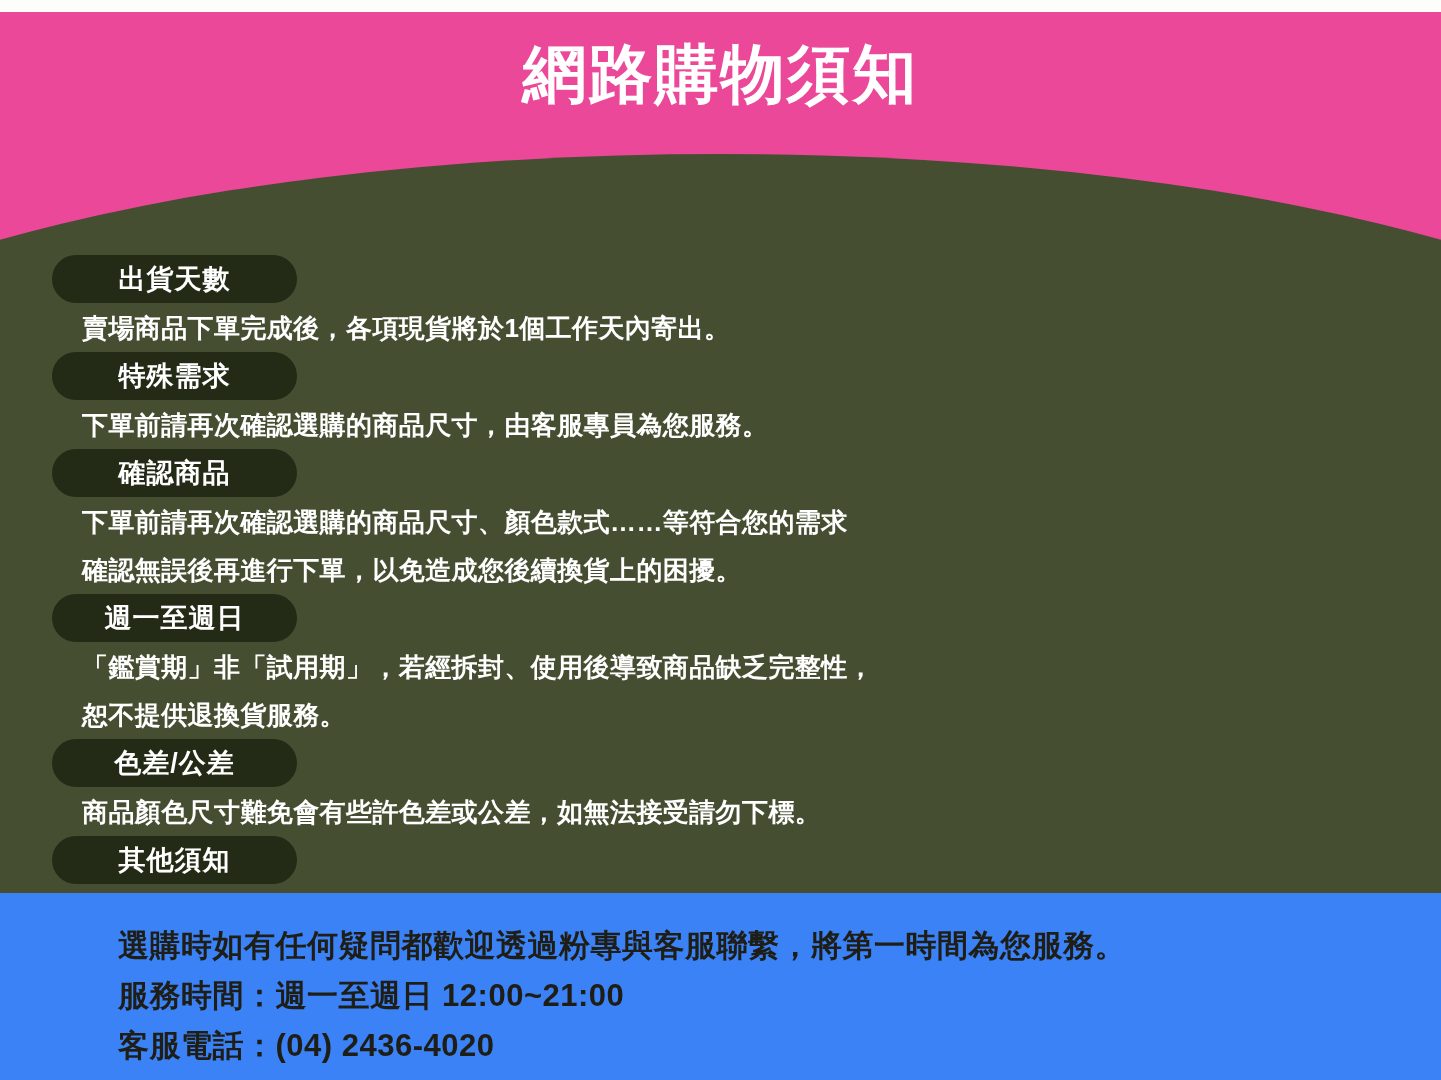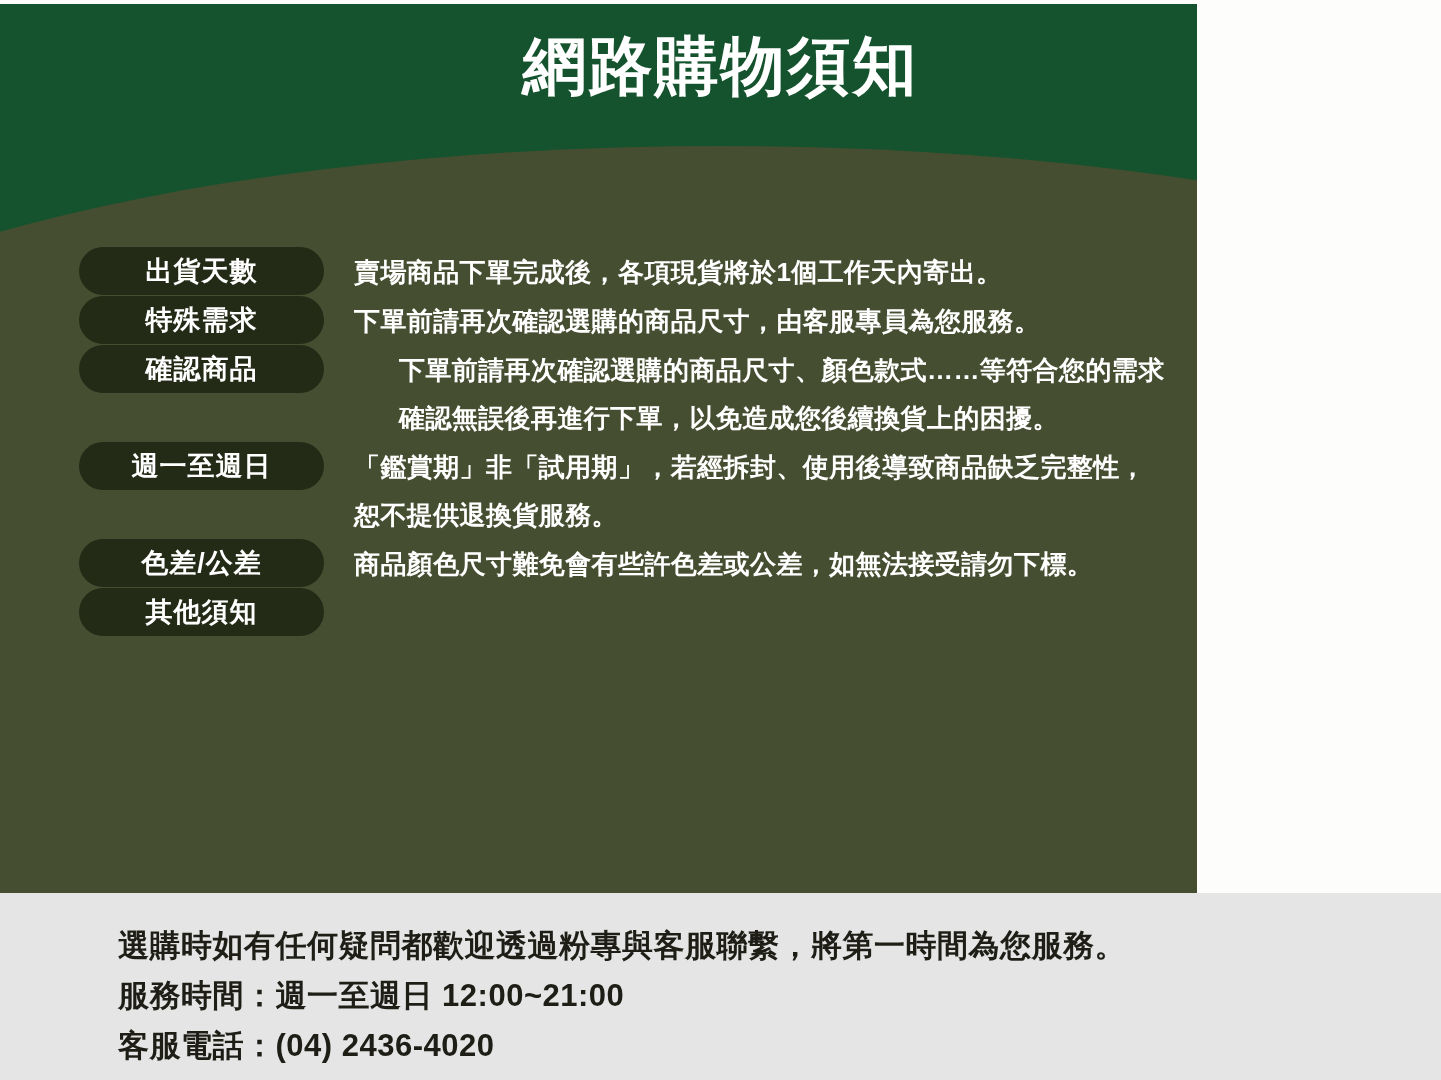--- a/index.html
+++ b/index.html
@@ -18,24 +18,24 @@
     position: relative;
     width: 1441px;
     height: 1080px;
     overflow: hidden;
   }
 
   
   .hero {
     position: absolute;
     left: 0;
-    top: 4px;
-    width: 1197px;
+    top: 12px;
+    width: 1441px;
     height: 893px;
-    background: #14532d;
+    background: #ec4899;
     overflow: hidden;
   }
 
   .hero-arc {
     position: absolute;
     left: -320px;
     top: 142px;
     width: 2081px;
     height: 1400px;
     background: #464e31;
@@ -62,21 +62,22 @@
     position: absolute;
     left: 0;
     top: 243px;
     width: 1441px;
   }
 
   .row {
     position: relative;
     display: flex;
     align-items: flex-start;
-    padding-left: 79px;
+    padding-left: 52px;
+    flex-direction: column;
   }
 
   .pill {
     flex: 0 0 auto;
     width: 245px;
     height: 48px;
     border-radius: 26px;
     background: #232a16;
     color: #ffffff;
     font-size: 27px;
@@ -98,32 +99,32 @@
     color: #ffffff;
     font-size: 26px;
     font-weight: bold;
     line-height: 48px;
     letter-spacing: 0.4px;
     white-space: nowrap;
   }
 
   
   .row + .row { margin-top: 0; }
-  .row-gap-3 { margin-top: 38px; gap: 45px; }
+  .row-gap-3 { margin-top: 38px; }
   .row-gap-4 { margin-top: 60px; }
   .row-gap-5 { margin-top: 12px; }
 
   
   .footer {
     position: absolute;
     left: 0;
     top: 893px;
     width: 1441px;
     height: 187px;
-    background: #e5e5e5;
+    background: #3b82f6;
     box-sizing: border-box;
     padding: 28px 0 0 118px;
   }
 
   .footer-line {
     color: #1e1e17;
     font-size: 31px;
     font-weight: bold;
     line-height: 50px;
     letter-spacing: 0.5px;

